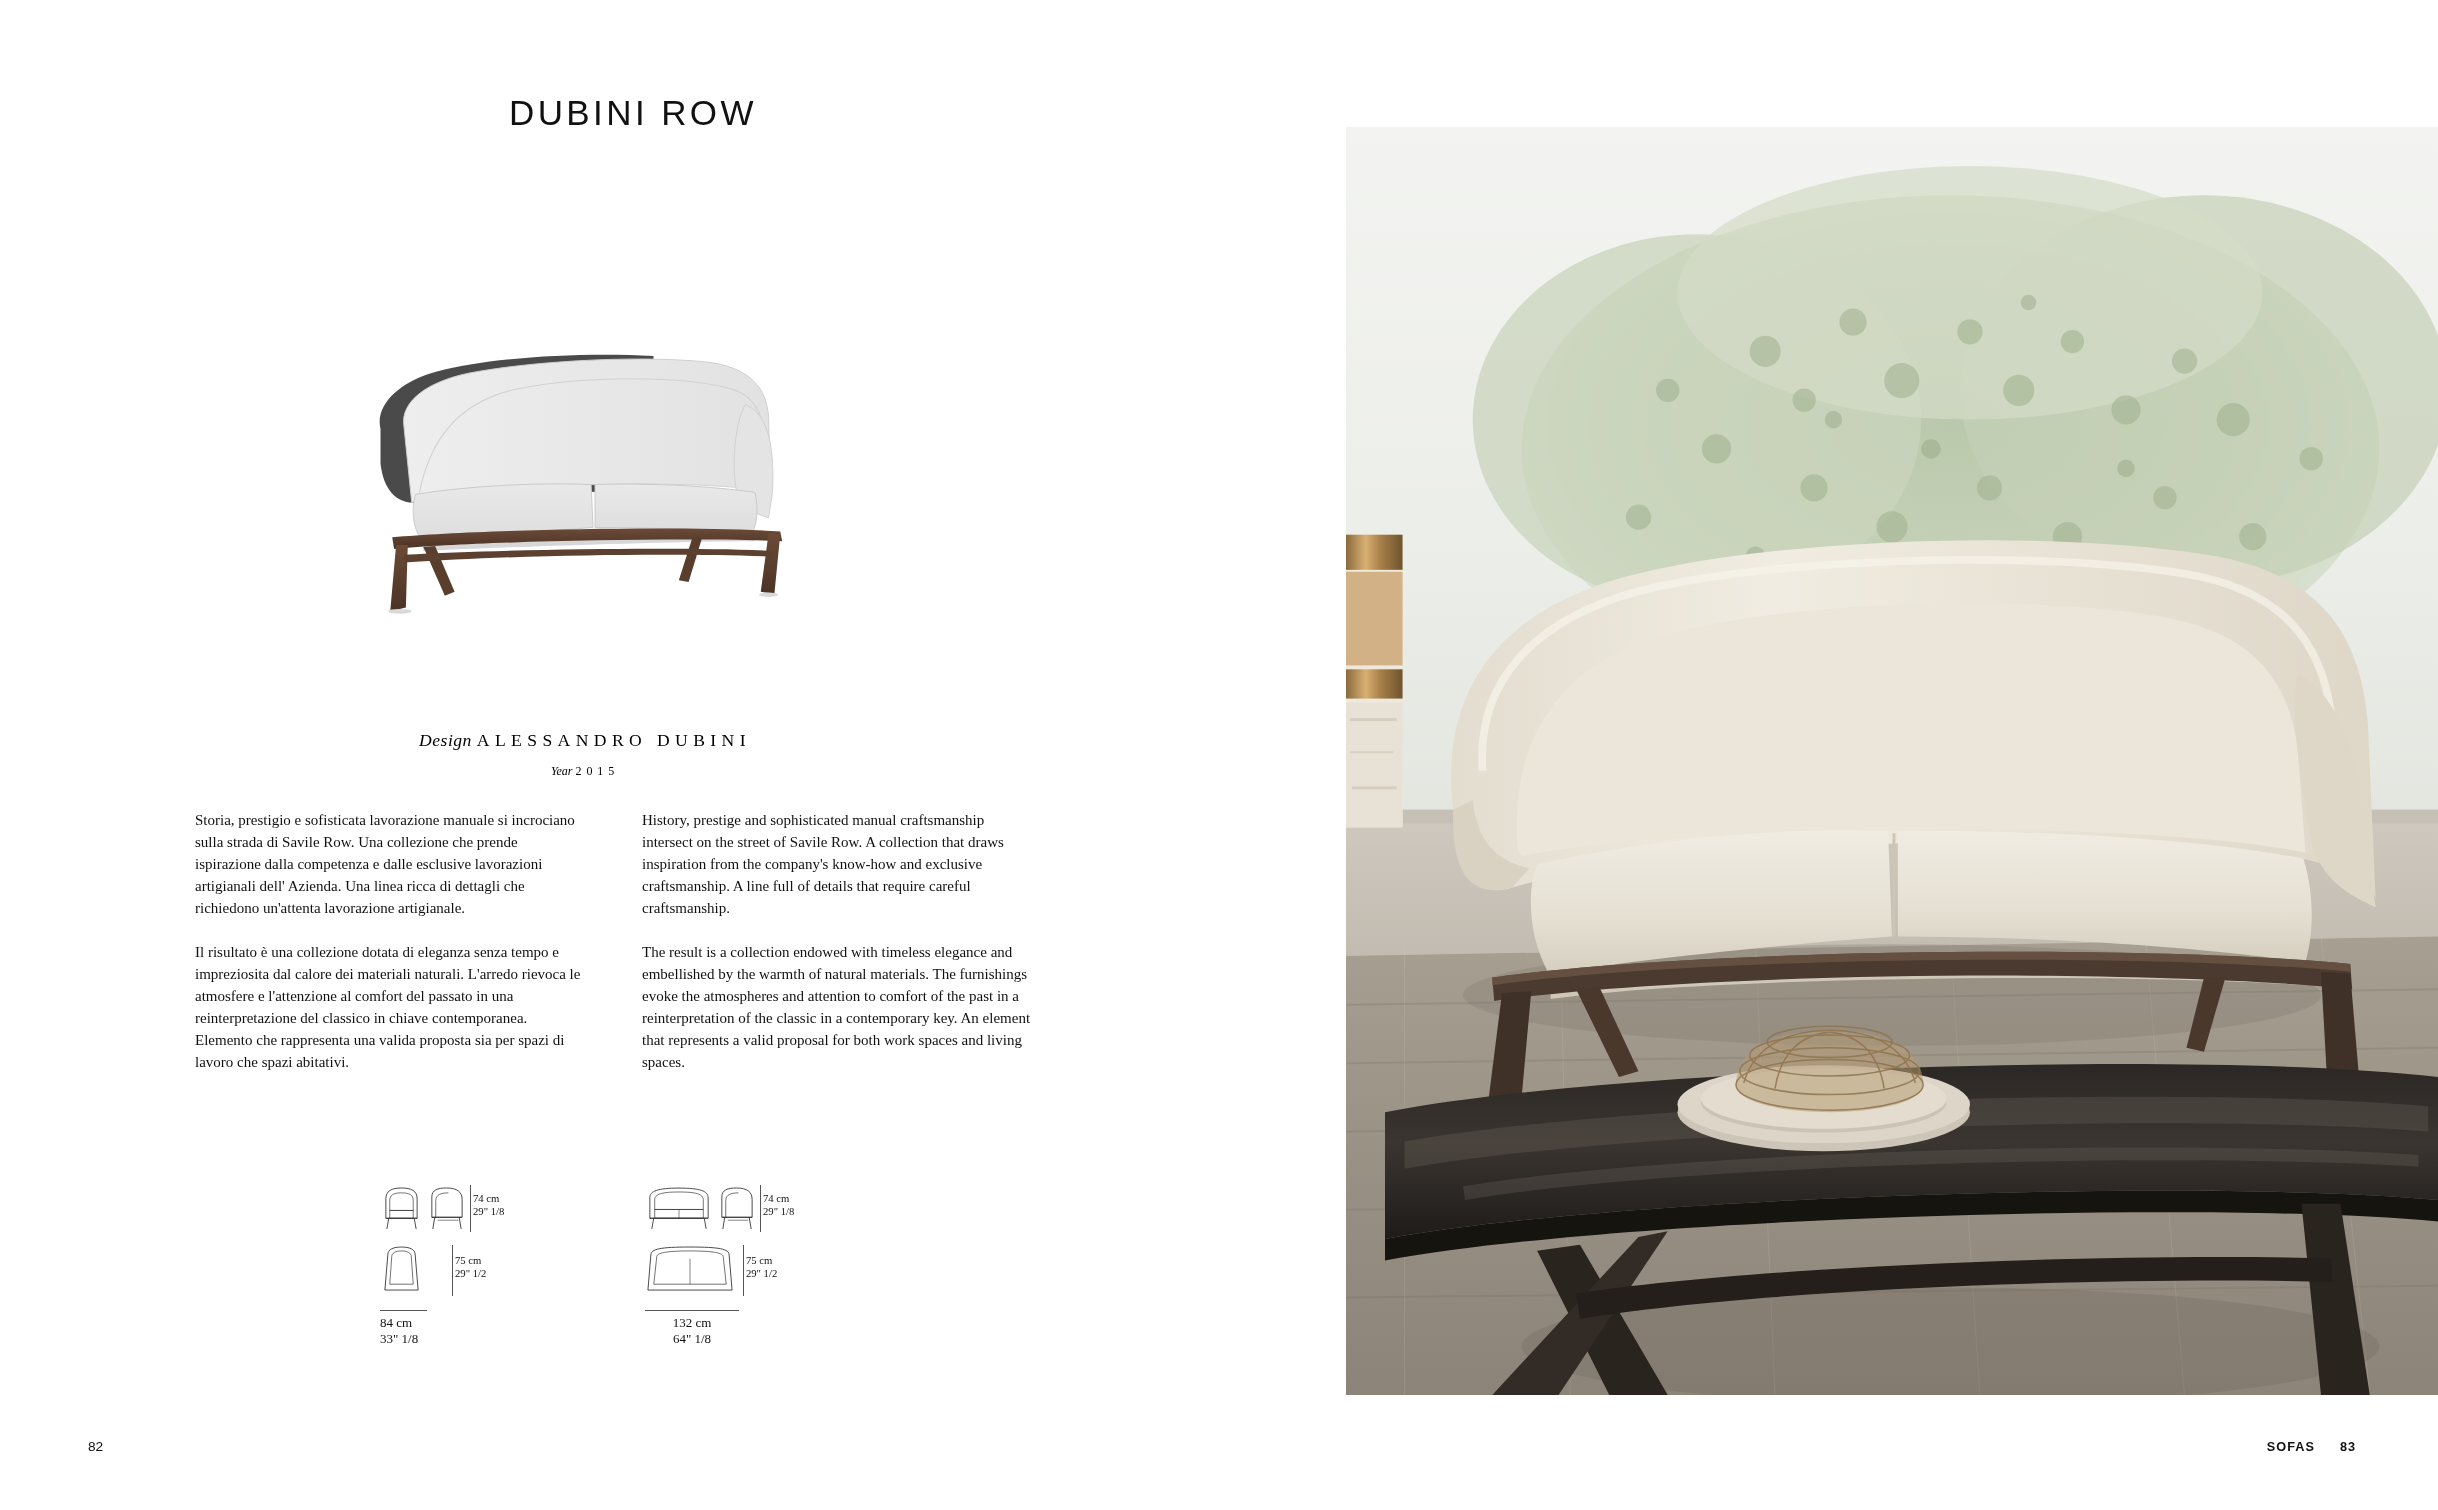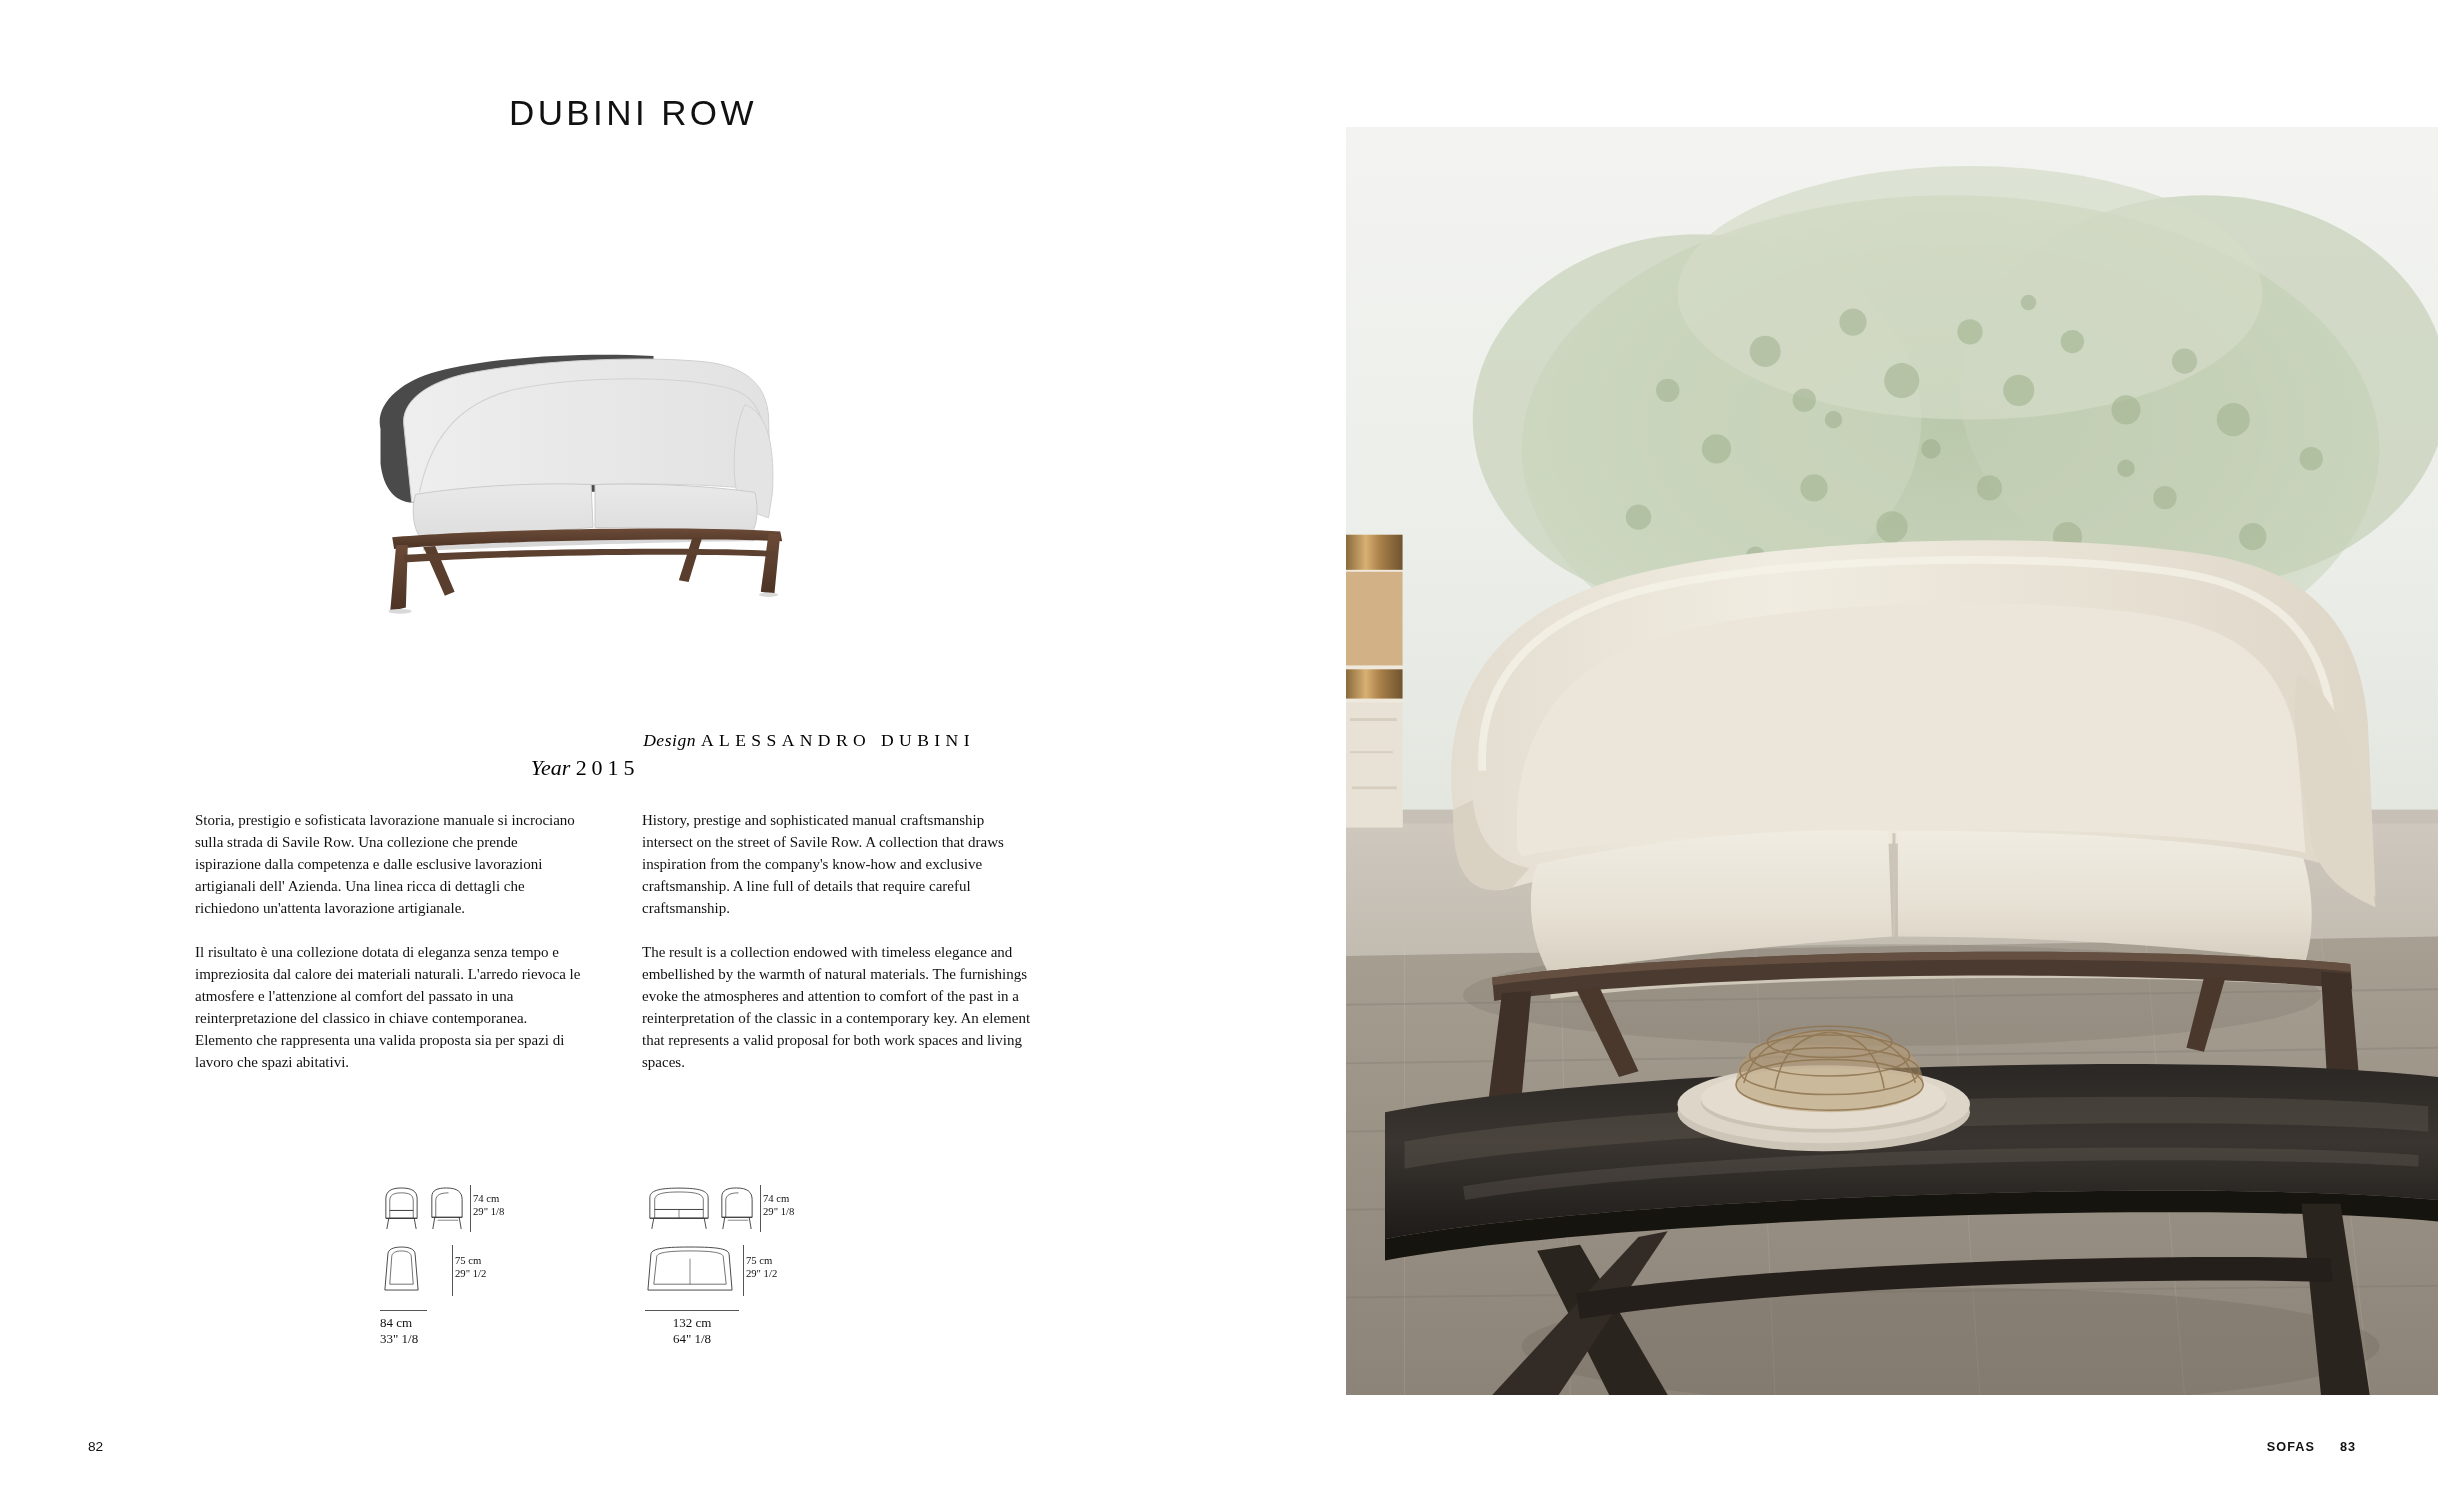--- a/index.html
+++ b/index.html
@@ -51,31 +51,30 @@
     position: absolute;
     left: 195px;
     top: 727px;
     width: 780px;
     text-align: center;
   }
   .design-line {
     font-size: 17.6px;
     letter-spacing: 0.5px;
     line-height: 1.5;
-    text-align: right;
   }
   .design-line .lbl {
     font-style: italic;
   }
   .design-line .val {
     letter-spacing: 5.4px;
   }
   .year-line {
-    font-size: 22px;
-    margin-top: 2px;
+    font-size: 12px;
+    margin-top: 11px;
   }
   .year-line .lbl { font-style: italic; }
   .year-line .val { letter-spacing: 4.9px; }
 
   .columns {
     position: absolute;
     left: 195px;
     top: 809px;
     width: 839px;
     display: flex;

